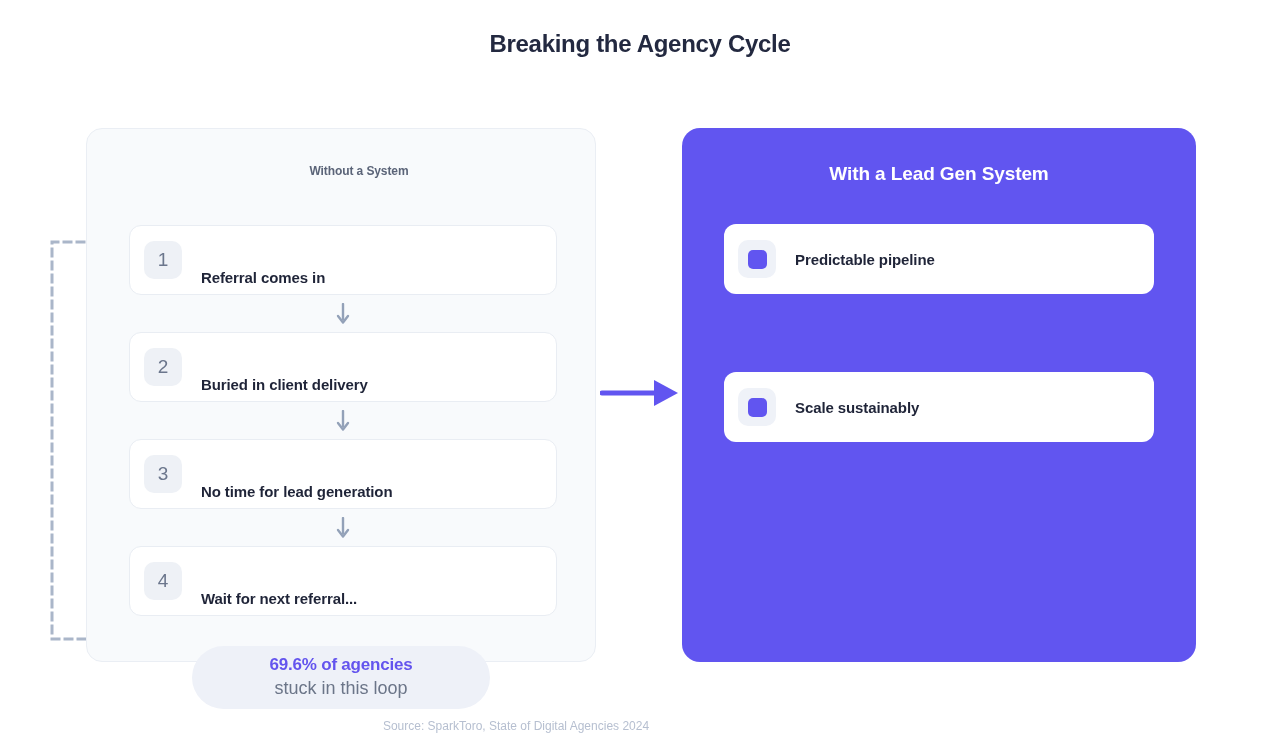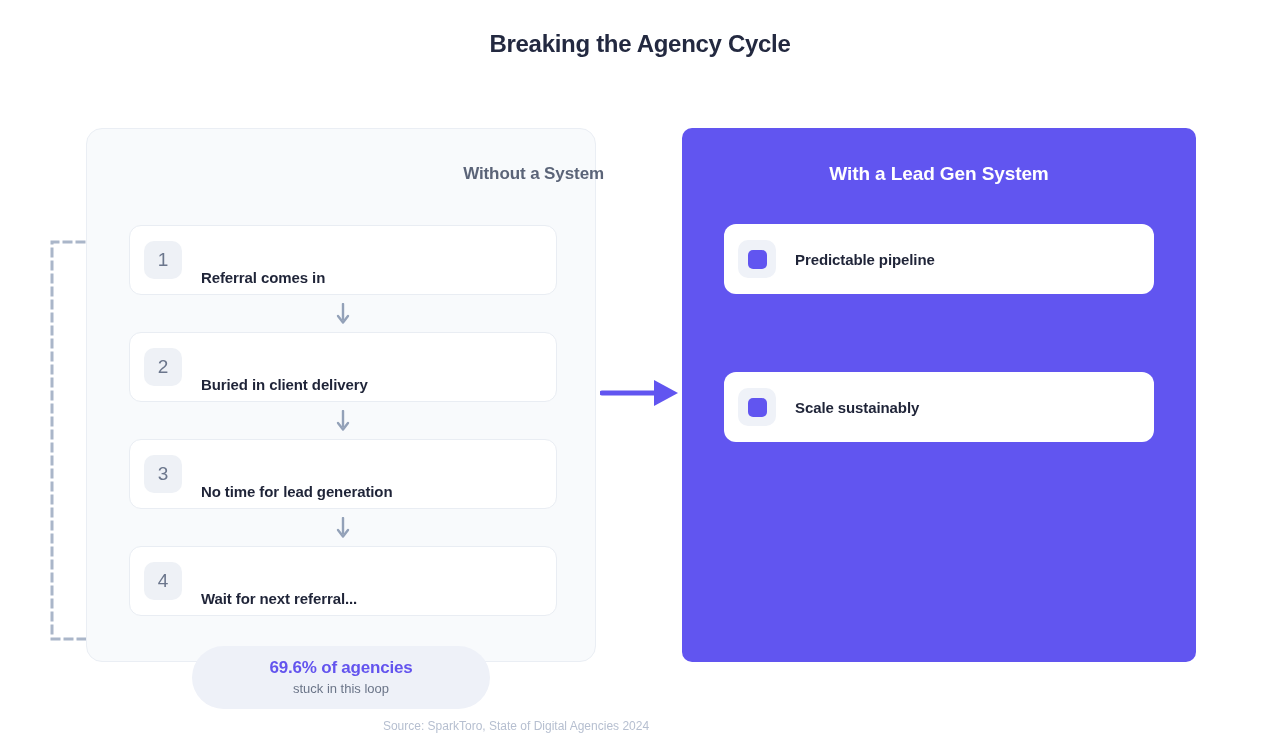--- a/index.html
+++ b/index.html
@@ -36,25 +36,25 @@
     top: 128px;
     width: 510px;
     height: 534px;
     background: #f8fafc;
     border: 1px solid #eaeef4;
     border-radius: 16px;
     box-sizing: border-box;
   }
   .panel-heading-left {
     position: absolute;
-    left: 9px;
+    left: 18px;
     top: 35px;
     width: 100%;
-    text-align: right;
-    font-size: 17px;
+    text-align: center;
+    font-size: 12px;
     font-weight: bold;
     color: #5b6478;
     letter-spacing: -0.1px;
   }
   .steps {
     position: absolute;
     left: 42px;
     top: 96px;
     width: 428px;
   }
@@ -136,42 +136,42 @@
   }
   .stat-value {
     font-size: 17px;
     font-weight: bold;
     color: #6354ee;
     letter-spacing: -0.2px;
     line-height: 1.1;
   }
   .stat-caption {
     margin-top: 3px;
-    font-size: 13px;
+    font-size: 18px;
     color: #6b7588;
   }
 
   
   .center-arrow {
     position: absolute;
     left: 600px;
     top: 376px;
     width: 82px;
     height: 34px;
   }
 
   
   .right-panel {
     position: absolute;
     left: 682px;
     top: 128px;
     width: 514px;
     height: 534px;
     background: #6155f0;
-    border-radius: 10px;
+    border-radius: 18px;
     box-sizing: border-box;
   }
   .panel-heading-right {
     position: absolute;
     left: 0;
     top: 35px;
     width: 100%;
     text-align: center;
     font-size: 19px;
     font-weight: bold;

